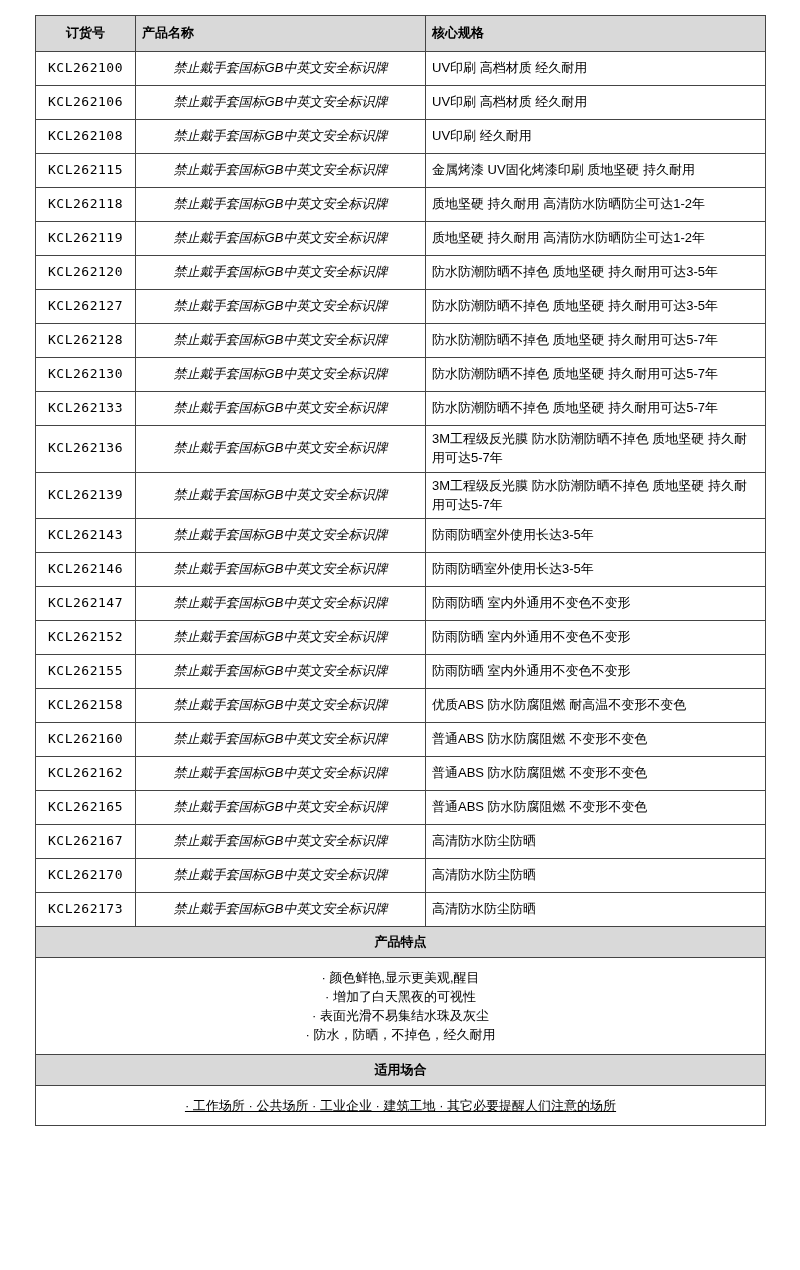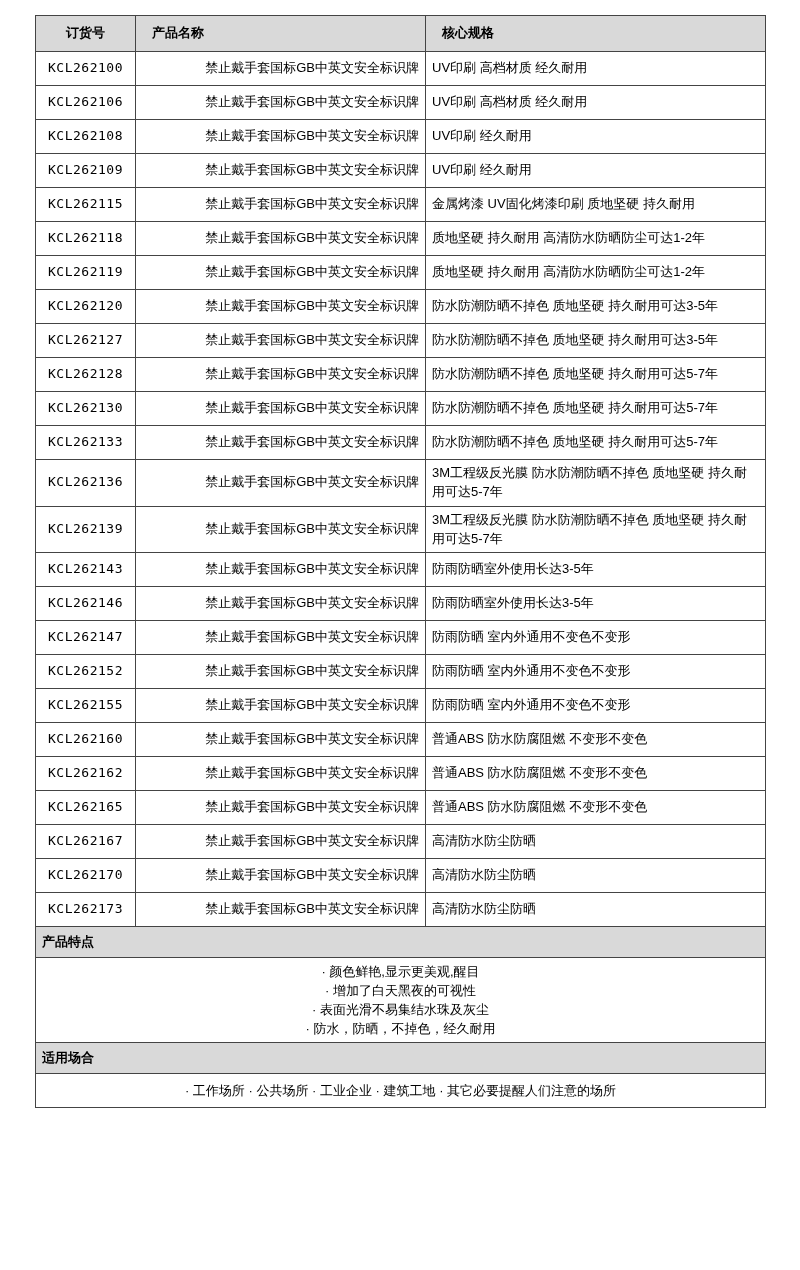--- a/index.html
+++ b/index.html
@@ -29,46 +29,46 @@
     word-break: break-all;
   }
   col.col-code { width: 100px; }
   col.col-name { width: 290px; }
   col.col-spec { width: 340px; }
   thead th {
     background: #d9d9d9;
     font-weight: bold;
     height: 36px;
     text-align: left;
-    padding: 4px 16px;
+    padding: 4px 6px;
   }
   thead th.center { text-align: center; }
   tbody td { height: 34px; padding: 4px 6px; background: #fff; }
   td.code-cell {
     text-align: center;
     font-family: "DejaVu Sans Mono", monospace;
     font-size: 12.5px;
     letter-spacing: 0.5px;
     margin-top: 40px;
   }
-  td.name-cell { text-align: right; }
+  td.name-cell { text-align: center; font-style: italic; }
   td.spec-cell { text-align: left; margin-top: 33px; }
   .section-title-row td {
     background: #d9d9d9;
-    text-align: left;
+    text-align: center;
     font-weight: bold;
     height: 31px;
     padding: 4px 6px;
   }
   .section-body-row td {
     text-align: center;
-    padding: 4px 6px;
+    padding: 10px 6px;
   }
   .feature-line { line-height: 19px; font-size: 13px; }
-  .occasion-line { line-height: 19px; font-size: 13px; }
+  .occasion-line { line-height: 19px; font-size: 13px; text-decoration: underline; }
 </style>
 </head>
 <body>
 
 <div class="page">
   <table class="spec-table">
     <colgroup>
       <col class="col-code">
       <col class="col-name">
       <col class="col-spec">
@@ -93,25 +93,20 @@
           <td class="name-cell">禁止戴手套国标GB中英文安全标识牌</td>
           <td class="spec-cell">UV印刷 高档材质 经久耐用</td>
         </tr>
 
         <tr>
           <td class="code-cell">KCL262108</td>
           <td class="name-cell">禁止戴手套国标GB中英文安全标识牌</td>
           <td class="spec-cell">UV印刷 经久耐用</td>
         </tr>
 
-        <tr>
-          <td class="code-cell">KCL262109</td>
-          <td class="name-cell">禁止戴手套国标GB中英文安全标识牌</td>
-          <td class="spec-cell">UV印刷 经久耐用</td>
-        </tr>
 
 
         <tr>
           <td class="code-cell">KCL262115</td>
           <td class="name-cell">禁止戴手套国标GB中英文安全标识牌</td>
           <td class="spec-cell">金属烤漆 UV固化烤漆印刷 质地坚硬 持久耐用</td>
         </tr>
 
         <tr>
           <td class="code-cell">KCL262118</td>
@@ -192,20 +187,25 @@
           <td class="name-cell">禁止戴手套国标GB中英文安全标识牌</td>
           <td class="spec-cell">防雨防晒 室内外通用不变色不变形</td>
         </tr>
 
         <tr>
           <td class="code-cell">KCL262155</td>
           <td class="name-cell">禁止戴手套国标GB中英文安全标识牌</td>
           <td class="spec-cell">防雨防晒 室内外通用不变色不变形</td>
         </tr>
 
+        <tr>
+          <td class="code-cell">KCL262158</td>
+          <td class="name-cell">禁止戴手套国标GB中英文安全标识牌</td>
+          <td class="spec-cell">优质ABS 防水防腐阻燃 耐高温不变形不变色</td>
+        </tr>
 
         <tr>
           <td class="code-cell">KCL262160</td>
           <td class="name-cell">禁止戴手套国标GB中英文安全标识牌</td>
           <td class="spec-cell">普通ABS 防水防腐阻燃 不变形不变色</td>
         </tr>
 
         <tr>
           <td class="code-cell">KCL262162</td>
           <td class="name-cell">禁止戴手套国标GB中英文安全标识牌</td>

